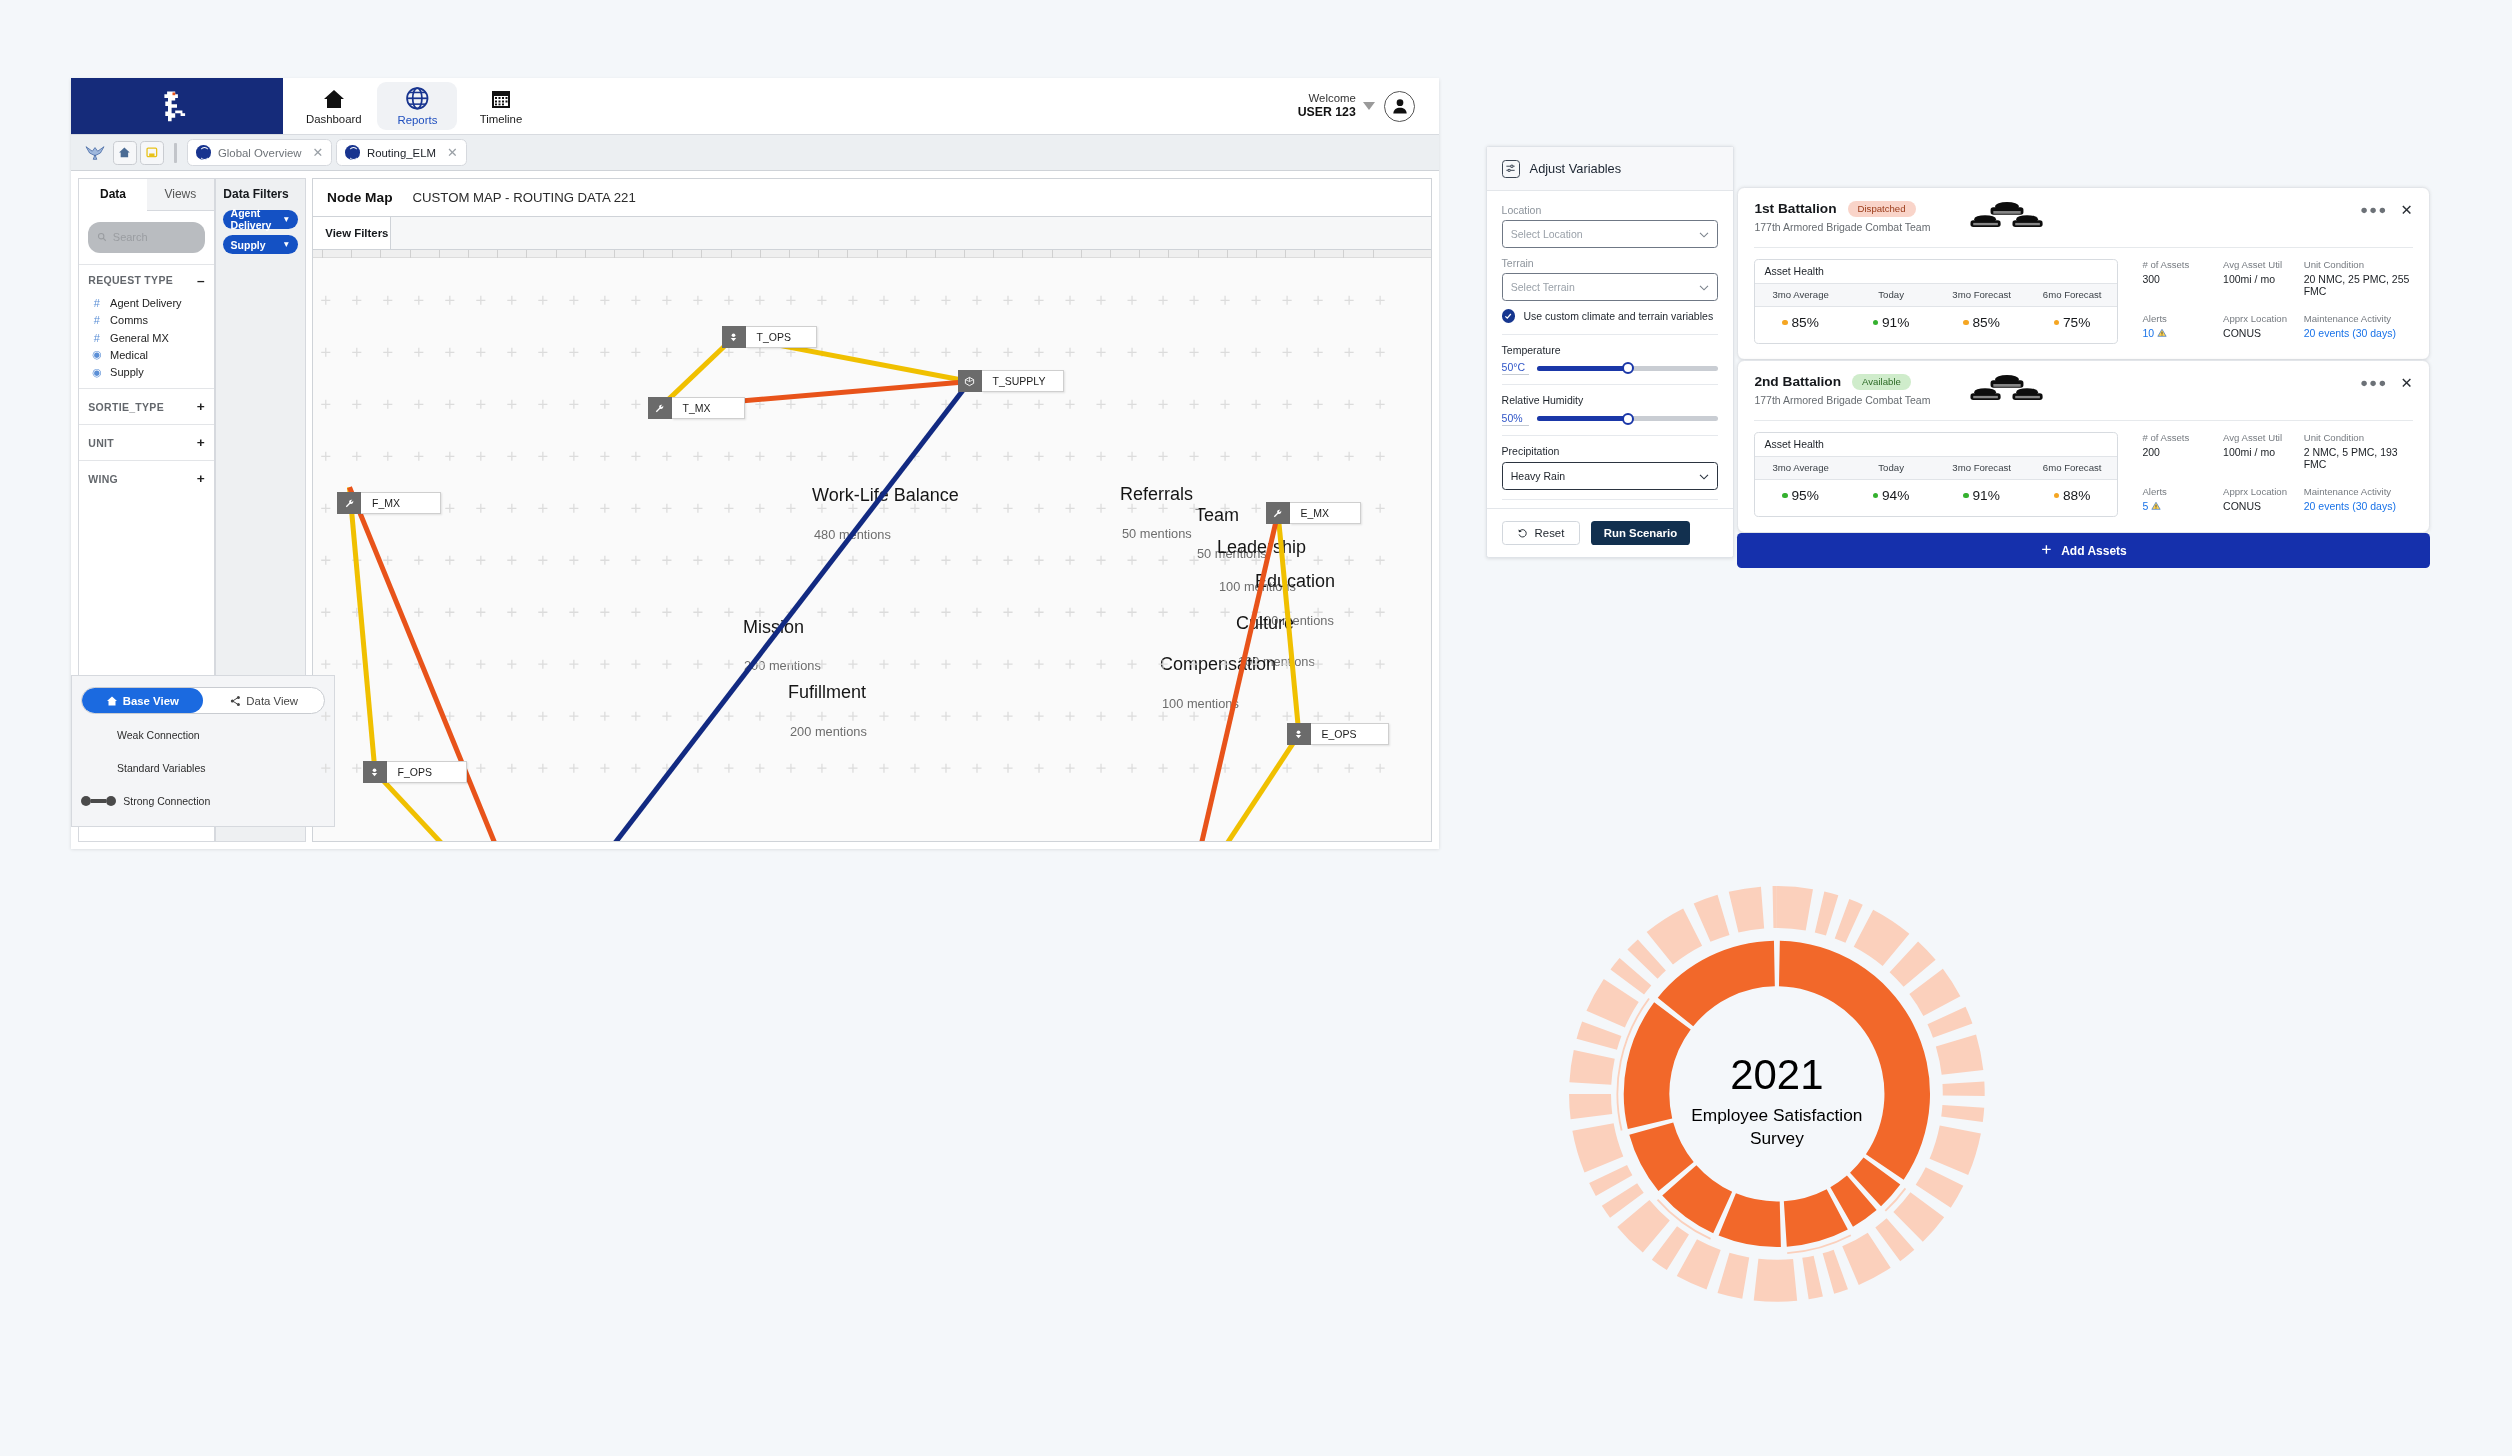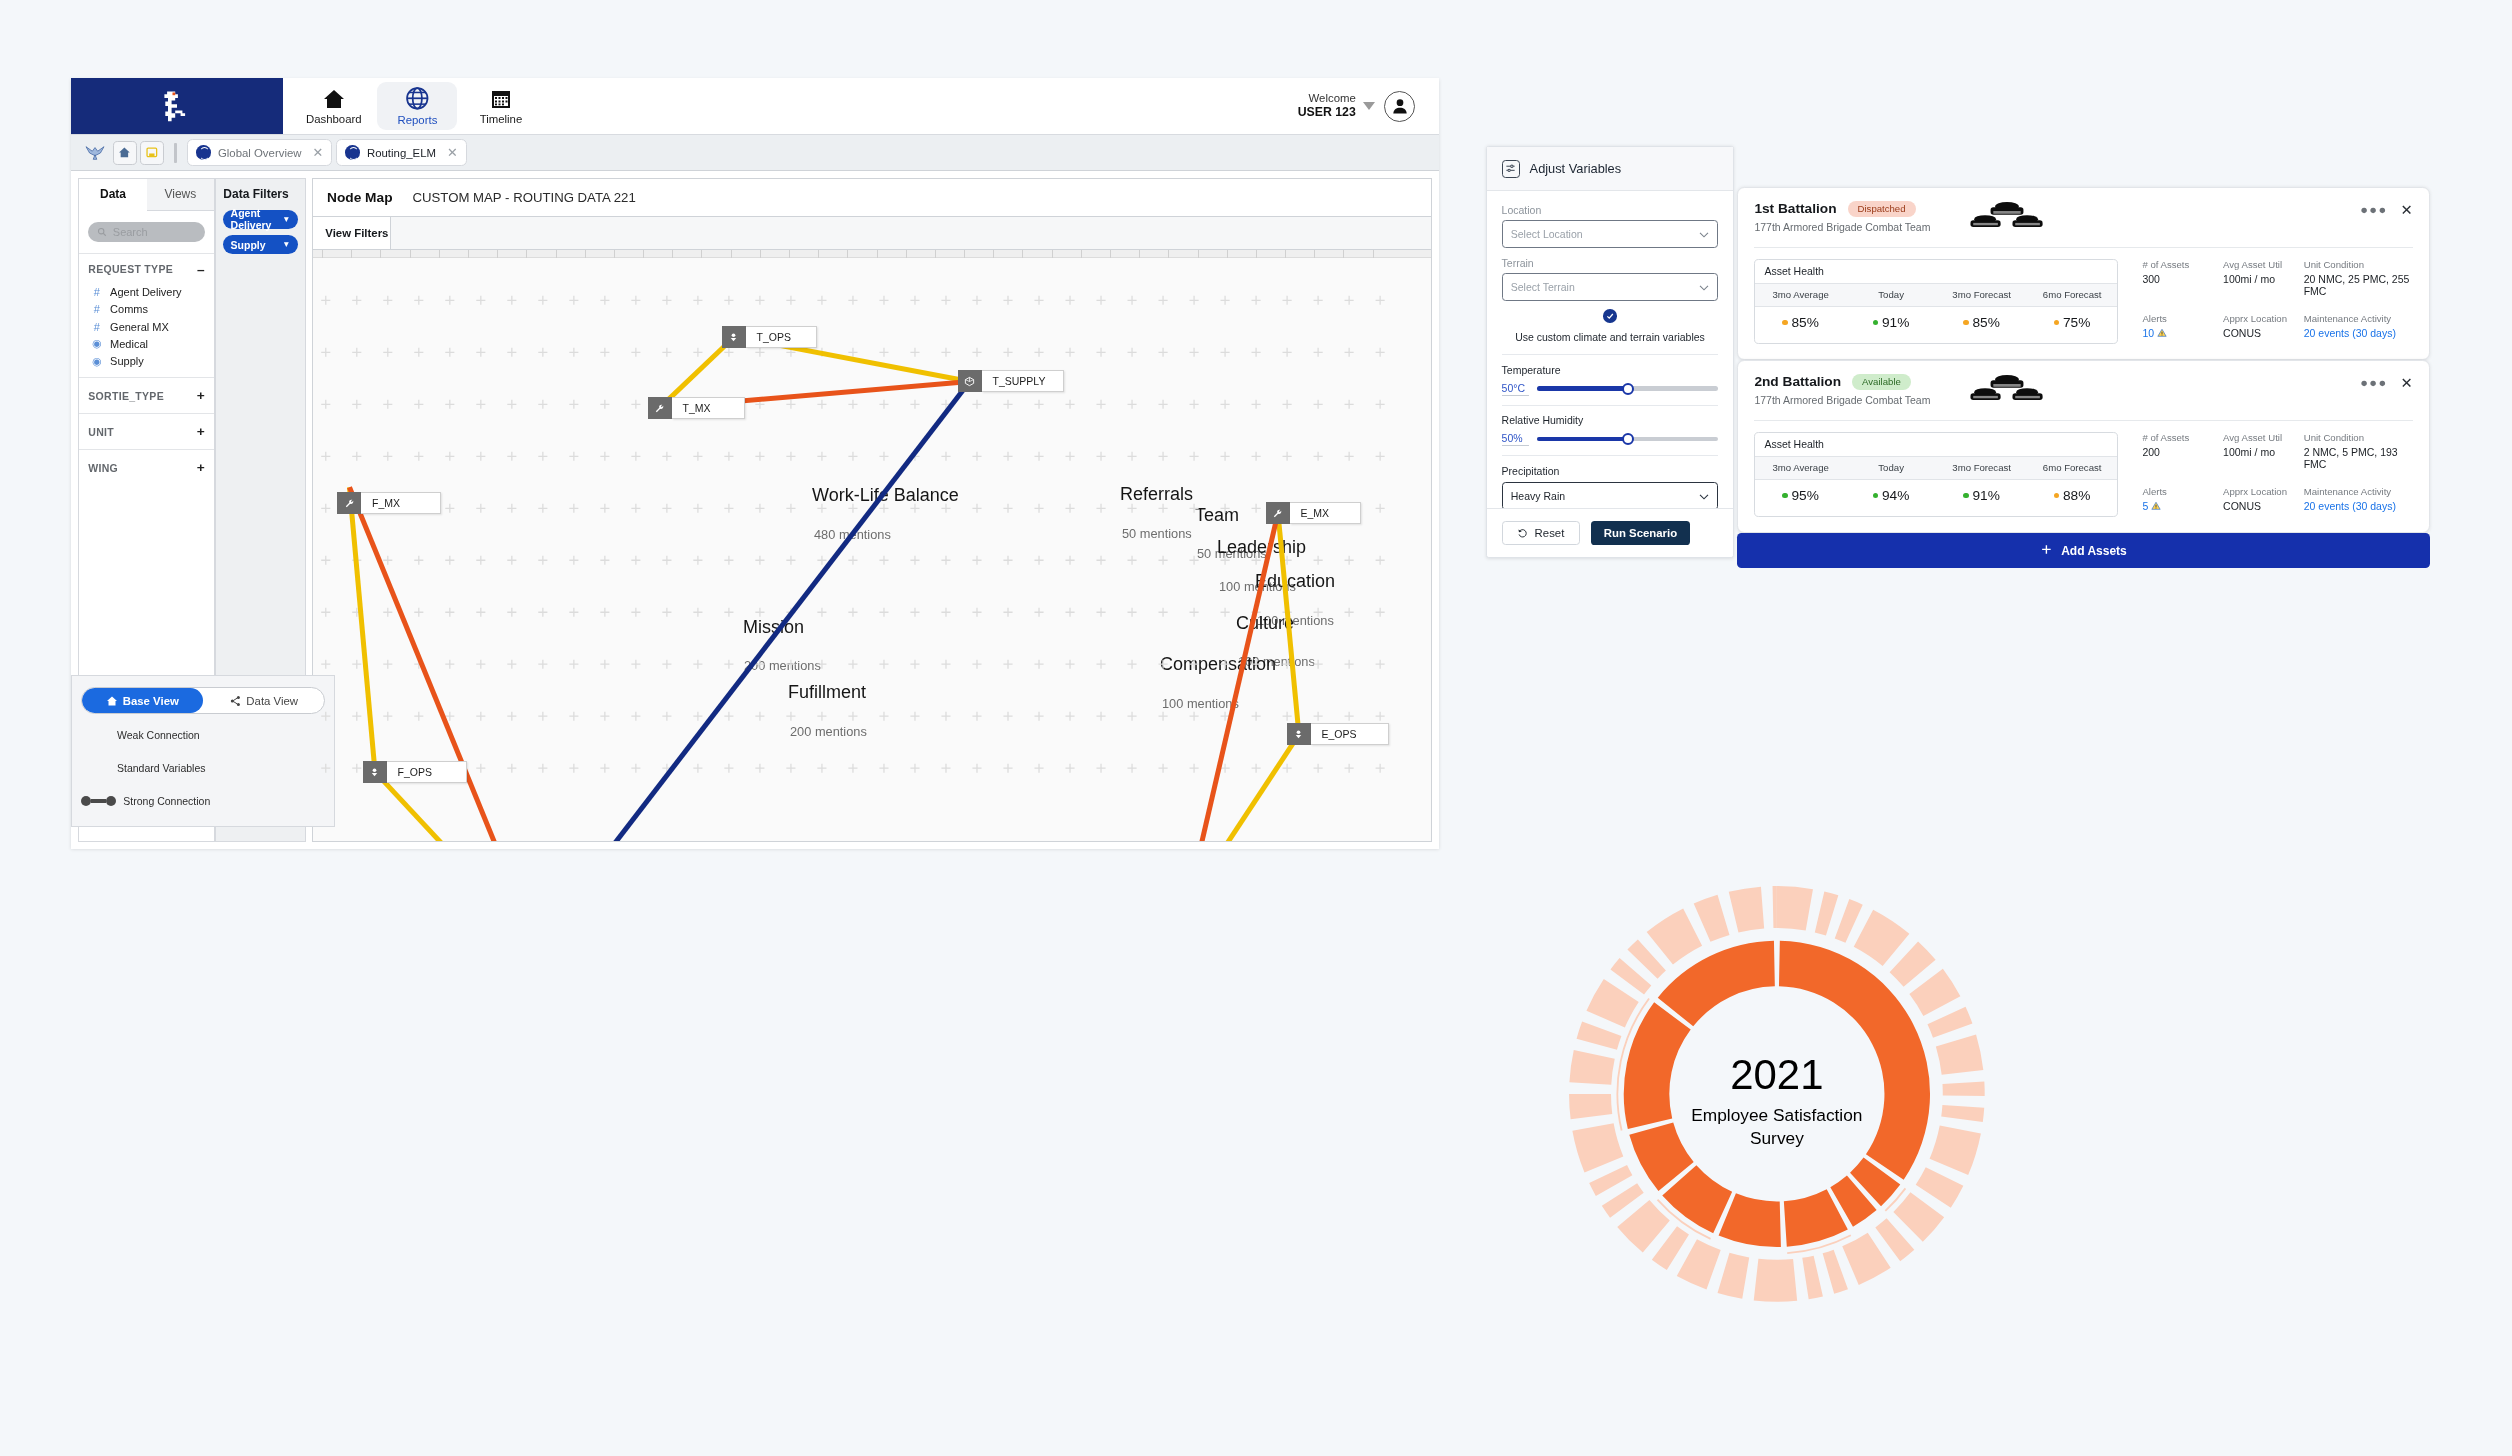--- a/index.html
+++ b/index.html
@@ -62,21 +62,21 @@
     border-radius:50%;border:1.3px solid #fff;border-left-color:transparent;border-right-color:transparent;}
 
   
   .appbody { display:flex; height: calc(771px - 57px - 36px); }
   .leftcol { width:144px; padding:7.3px 0 7.3px 7.3px; display:flex; flex-direction:column; gap:9px;}
   .panelbox { background:#fff; border:0.9px solid #d6d9de; }
   .dv-tabs { display:flex; border-bottom:0.9px solid #d6d9de;}
   .dv-tab { flex:1; text-align:center; padding:8.2px 0; font-size:12px; cursor:pointer; color:#555;}
   .dv-tab.sel { font-weight:bold; color:#111; background:#fff; border-bottom:1.8px solid #fff; margin-bottom:-0.9px;}
   .dv-tab:not(.sel){ background:#f2f3f5;}
-  .searchbox { margin:11px 9px; height:20px;border-radius:12px;background:#b9bcc0;
+  .searchbox { margin:11px 9px; height:31px;border-radius:12px;background:#b9bcc0;
     display:flex;align-items:center;gap:5.5px;padding:0 9px;color:#9a9da1;font-size:11px;cursor:text;}
   .facet { border-top:0.9px solid #e3e5e8; padding:8.2px 9px 3.6px 9px;}
   .facet-hd { display:flex;align-items:center;justify-content:space-between;font-size:10.5px;color:#63676c;
               font-weight:bold;letter-spacing:0.3px;cursor:pointer;}
   .facet-sign { font-size:13.7px; color:#222; font-weight:bold;}
   .facet-items { padding:6.4px 0 3.6px 3.6px; }
   .fitem { display:flex;align-items:center;gap:8.2px; height:17.3px; font-size:11px;color:#222;cursor:pointer;}
   .fic { color:#5b8fd6; font-size:11px; width:10px; text-align:center;}
   .facet-slim{border-top:0.9px solid #e3e5e8;padding:10px 9px;}
 
@@ -133,21 +133,21 @@
     display:flex;flex-direction:column;
   }
   .adj-hd{height:44px;background:#f7f8fa;border-bottom:0.9px solid #e3e6ea;display:flex;align-items:center;gap:10px;padding:0 14.6px;}
   .adj-hd .sq{width:18px;height:18px;border:1.3px solid #3c4654;border-radius:3.6px;display:flex;align-items:center;justify-content:center;}
   .adj-hd .tt{font-size:12.8px;color:#1b2430;}
   .adj-body{flex:1;padding:12.8px 14.6px 0 14.6px;overflow:hidden;}
   .fld-lab{font-size:10.5px;color:#8d949c;margin-bottom:4.6px;}
   .sel-in{height:28px;border:0.9px solid #6f7885;border-radius:3.6px;display:flex;align-items:center;
           justify-content:space-between;padding:0 8.2px;font-size:10.5px;color:#9aa1a9;margin-bottom:8.2px;cursor:pointer;}
   .sel-in.filled{color:#22272e;border-color:#2b3440;}
-  .chk-row{display:flex;align-items:center;gap:8.2px;margin:5.5px 0 11px 0;cursor:pointer;flex-direction:column;}
+  .chk-row{display:flex;align-items:center;gap:8.2px;margin:5.5px 0 11px 0;cursor:pointer;}
   .chk{width:13.7px;height:13.7px;border-radius:50%;background:#16368f;display:flex;align-items:center;justify-content:center;}
   .chk-lab{font-size:10.5px;color:#1d232b;}
   .hr{height:0.9px;background:#e6e9ed;margin:9px 0;}
   .sl-name{font-size:10.5px;color:#1d232b;margin-bottom:5.5px;}
   .sl-row{display:flex;align-items:center;gap:8.2px;}
   .sl-val{font-size:10.5px;color:#2f55c8;border-bottom:0.9px solid #c6ccd4;padding-bottom:0.9px;min-width:27px;}
   .sl-track{position:relative;flex:1;height:4.6px;background:#c9cdd3;border-radius:2.7px;}
   .sl-fill{position:absolute;left:0;top:0;bottom:0;background:#1a37a8;border-radius:2.7px;}
   .sl-knob{position:absolute;top:50%;width:12px;height:12px;margin-top:-6px;margin-left:-6px;
            border-radius:50%;background:#fff;border:2.2px solid #1a37a8;cursor:grab;}

